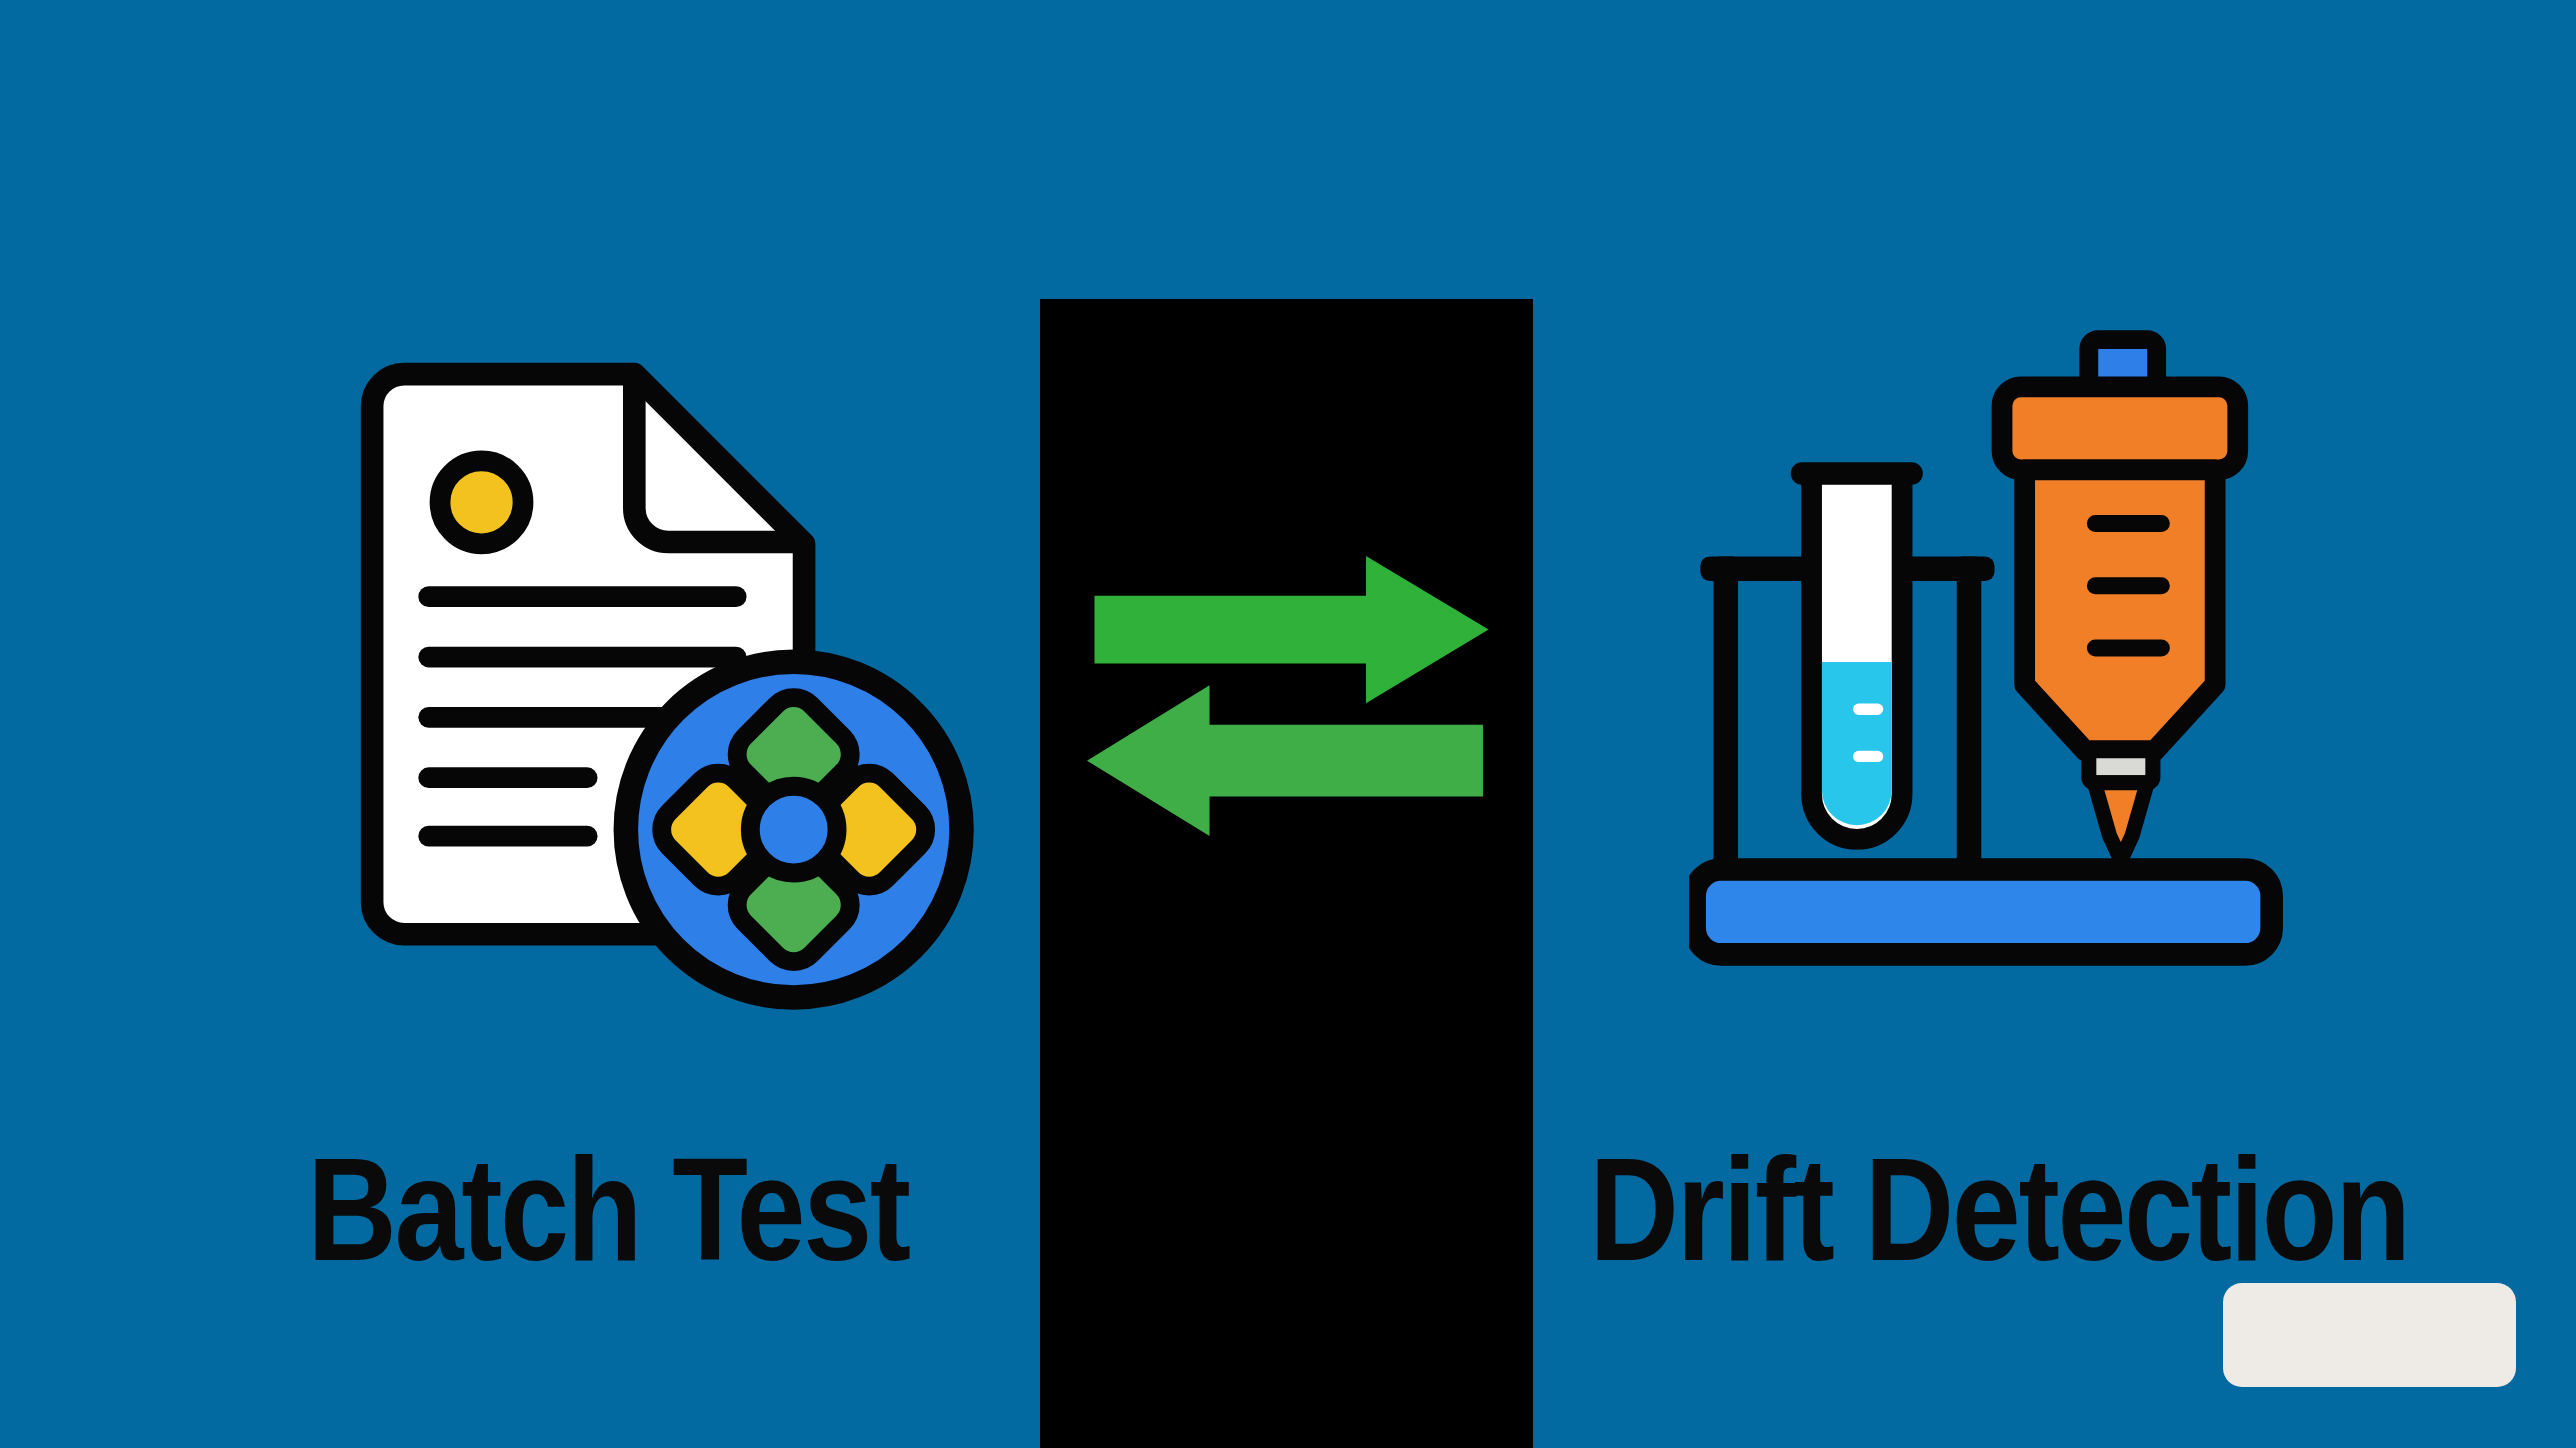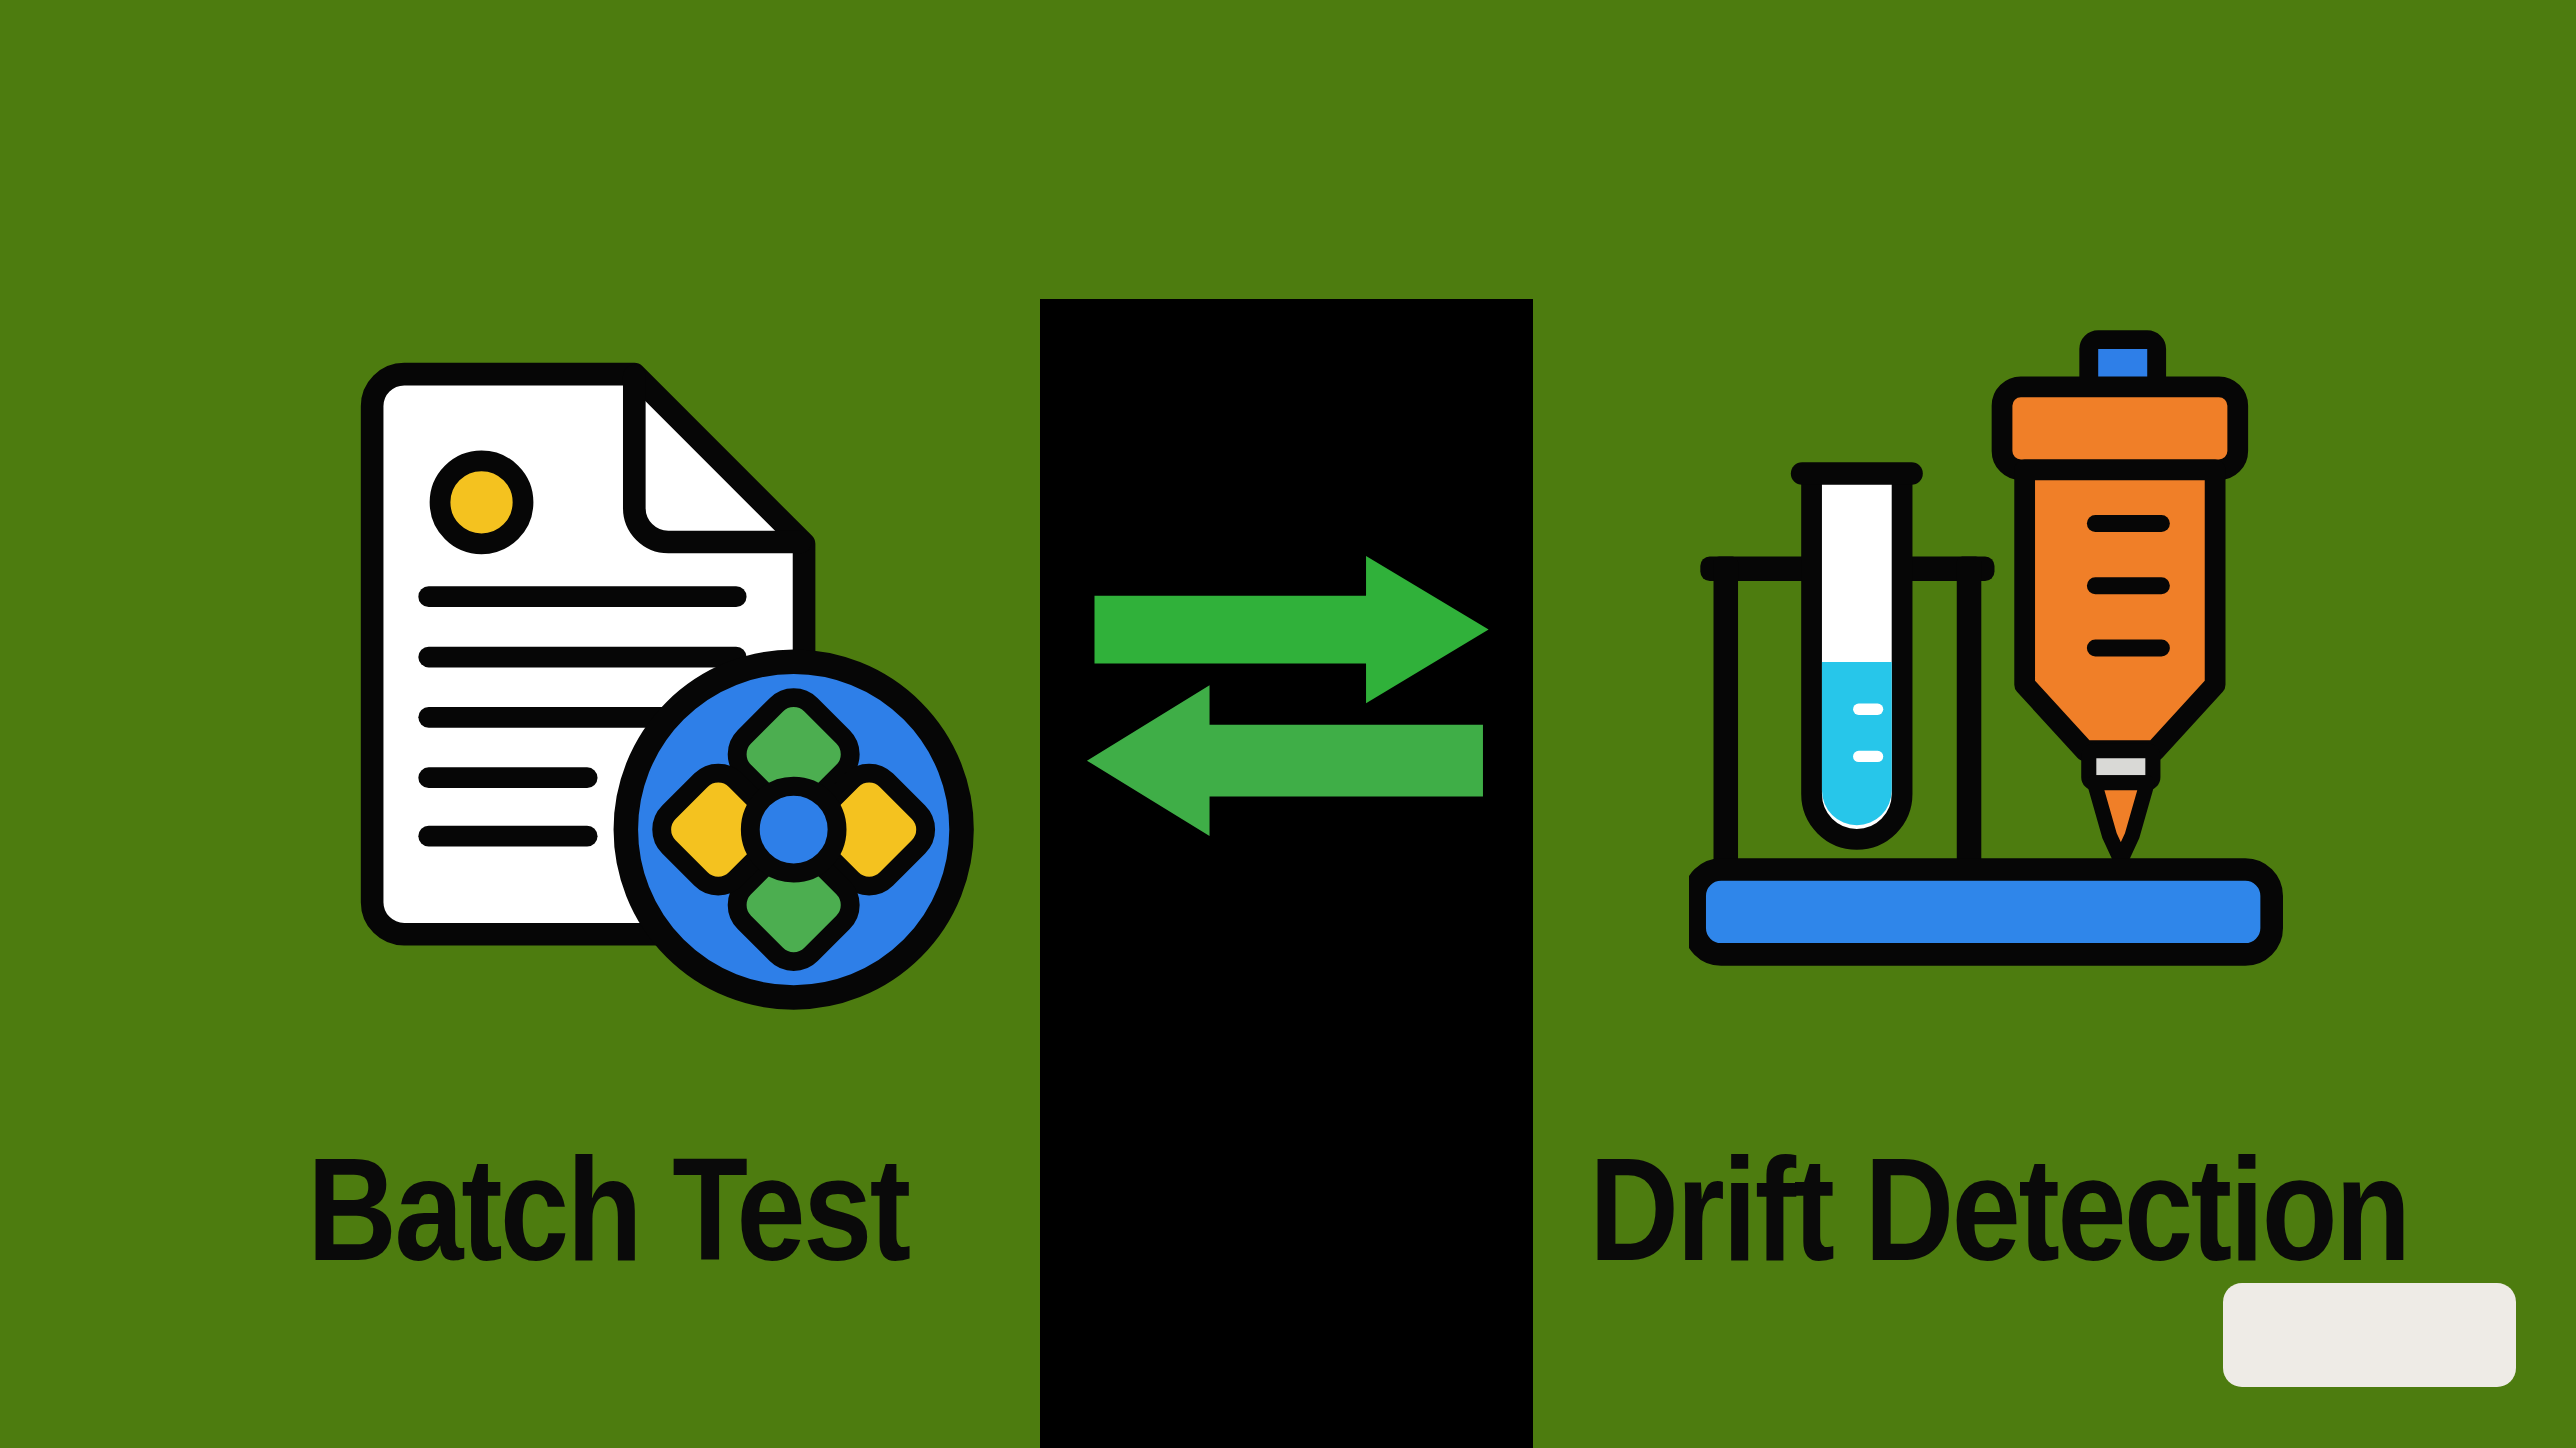--- a/index.html
+++ b/index.html
@@ -1,21 +1,21 @@
 <!DOCTYPE html>
 <html style="font-size:15px"><head>
 <meta charset="utf-8">
 <style>
   html, body { margin: 0; padding: 0; }
   body { font-family: "Liberation Sans", sans-serif; }
   .stage {
     position: relative;
     width: 2576px;
     height: 1448px;
-    background: #4d7c0f;
+    background: #0369a1;
     overflow: hidden;
   }
   .abs { position: absolute; }
   .band {
     position: absolute;
     left: 1040px;
     top: 299px;
     width: 493px;
     height: 1149px;
     background: #000000;

